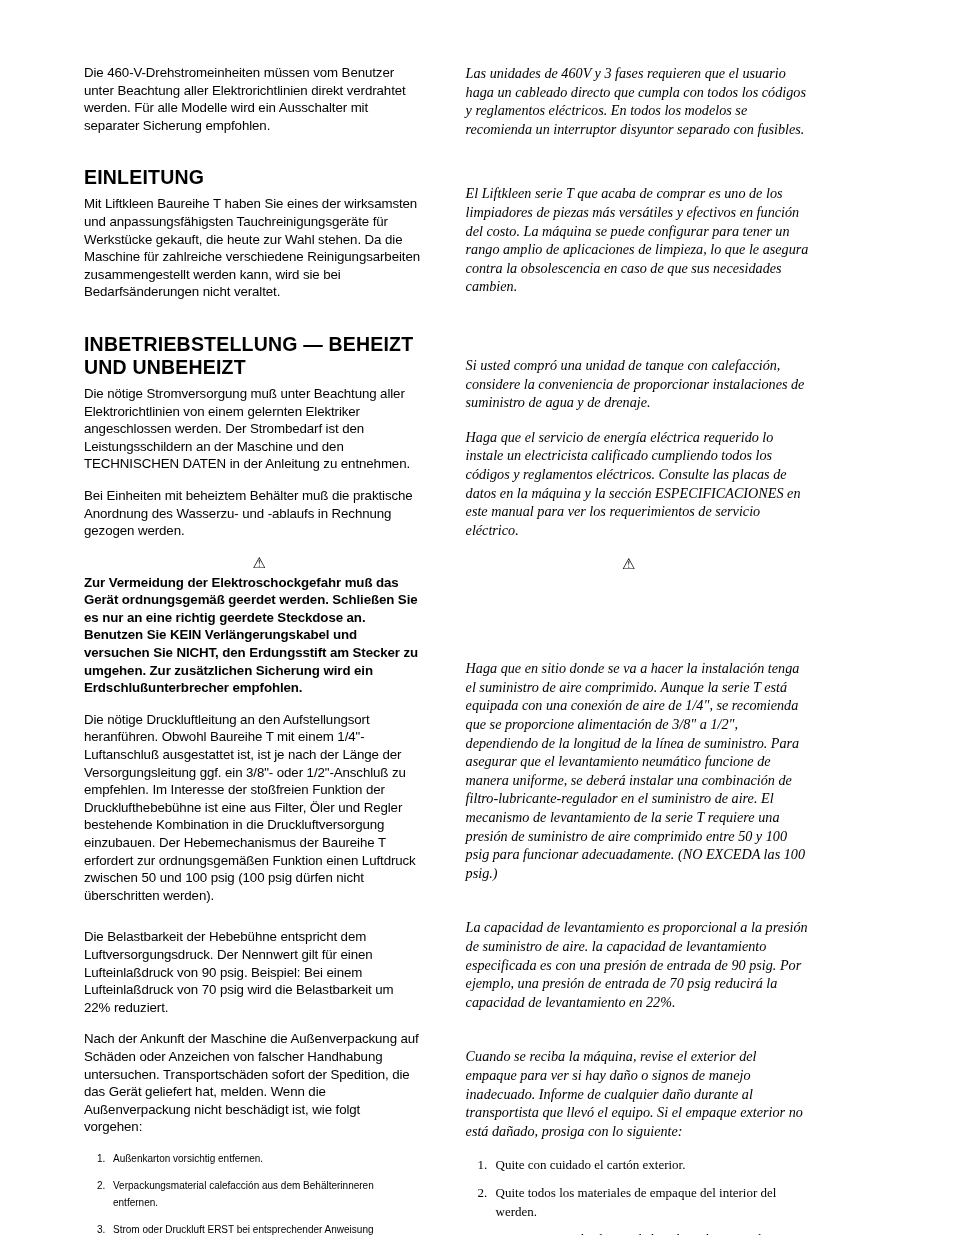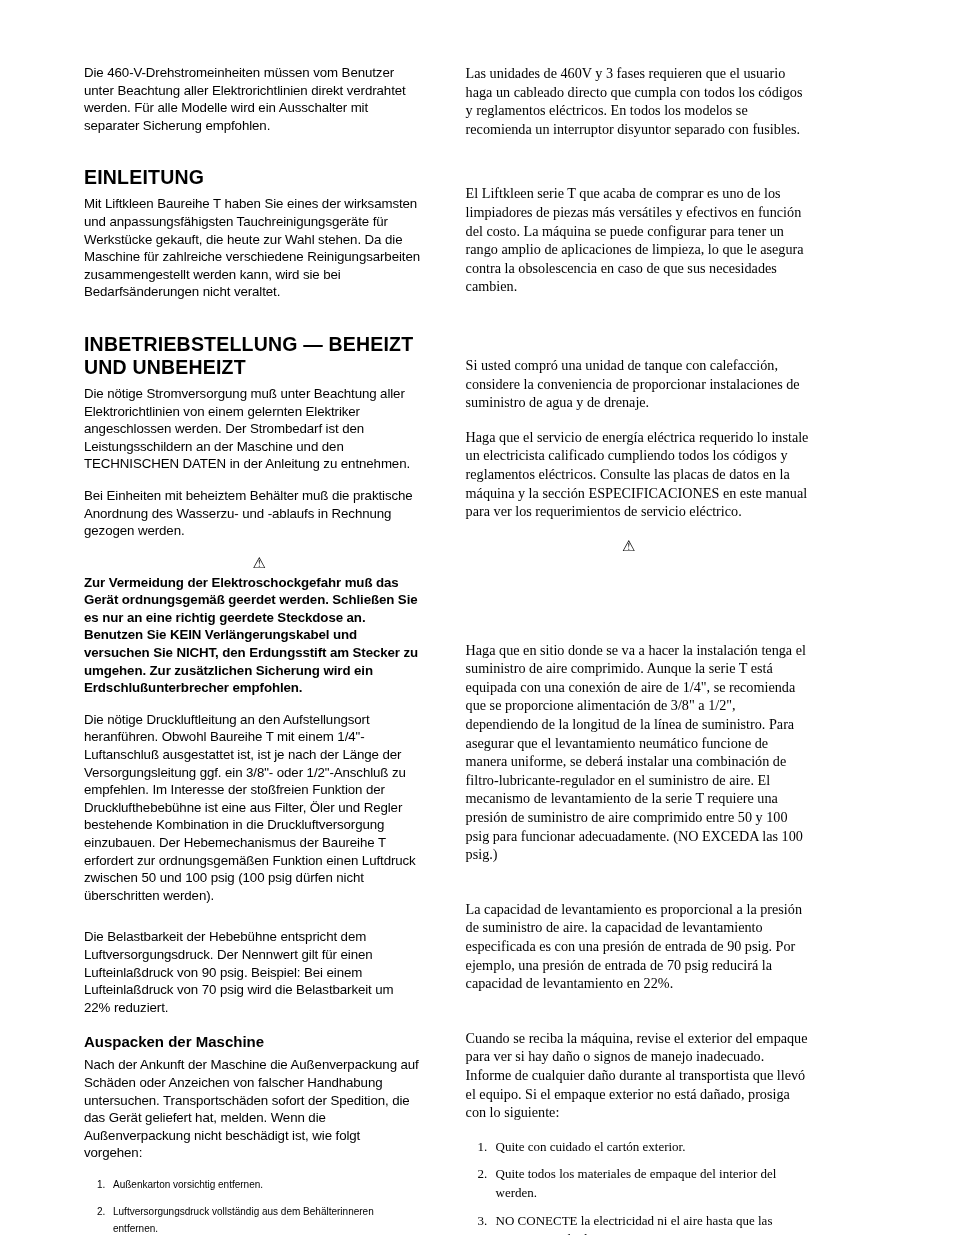--- a/index.html
+++ b/index.html
@@ -82,20 +82,21 @@
     margin-bottom: 9px;
     padding-left: 5px;
   }
   .gap-sm { height: 10px; }
 
   
   .col-right p {
     margin: 0 0 16px 0;
     font-size: 14.2px;
     line-height: 18.6px;
+    font-style: italic;
   }
   .col-right ol {
     margin: 6px 0 0 0;
     padding: 0 0 0 25px;
     font-size: 13px;
     line-height: 18.6px;
   }
   .col-right ol li {
     margin-bottom: 9px;
     padding-left: 5px;
@@ -136,27 +137,26 @@
       </div>
 
       <p class="bold-block">Zur Vermeidung der Elektroschockgefahr muß das Gerät ordnungsgemäß geerdet werden. Schließen Sie es nur an eine richtig geerdete Steckdose an. Benutzen Sie KEIN Verlängerungskabel und versuchen Sie NICHT, den Erdungsstift am Stecker zu umgehen. Zur zusätzlichen Sicherung wird ein Erdschlußunterbrecher empfohlen.</p>
 
       <p>Die nötige Druckluftleitung an den Aufstellungsort heranführen. Obwohl Baureihe T mit einem 1/4"-Luftanschluß ausgestattet ist, ist je nach der Länge der Versorgungsleitung ggf. ein 3/8"- oder 1/2"-Anschluß zu empfehlen. Im Interesse der stoßfreien Funktion der Drucklufthebebühne ist eine aus Filter, Öler und Regler bestehende Kombination in die Druckluftversorgung einzubauen. Der Hebemechanismus der Baureihe T erfordert zur ordnungsgemäßen Funktion einen Luftdruck zwischen 50 und 100 psig (100 psig dürfen nicht überschritten werden).</p>
 
       <div class="gap-sm"></div>
 
       <p>Die Belastbarkeit der Hebebühne entspricht dem Luftversorgungsdruck. Der Nennwert gilt für einen Lufteinlaßdruck von 90 psig. Beispiel: Bei einem Lufteinlaßdruck von 70 psig wird die Belastbarkeit um 22% reduziert.</p>
 
-      <h3>Auspacken der Maschine</h3>
 
       <p>Nach der Ankunft der Maschine die Außenverpackung auf Schäden oder Anzeichen von falscher Handhabung untersuchen. Transportschäden sofort der Spedition, die das Gerät geliefert hat, melden. Wenn die Außenverpackung nicht beschädigt ist, wie folgt vorgehen:</p>
 
       <ol>
         <li>Außenkarton vorsichtig entfernen.</li>
-        <li>Luftversorgungsdruck vollständig aus dem Behälterinneren entfernen.</li>
+        <li>Verpackungsmaterial calefacción aus dem Behälterinneren entfernen.</li>
         <li>Strom oder Druckluft ERST bei entsprechender Anweisung anschließen.</li>
       </ol>
     </div>
 
     <div class="col-right">
 
       <p>Las unidades de 460V y 3 fases requieren que el usuario haga un cableado directo que cumpla con todos los códigos y reglamentos eléctricos. En todos los modelos se recomienda un interruptor disyuntor separado con fusibles.</p>
 
       <div class="spacer-1"></div>
 

